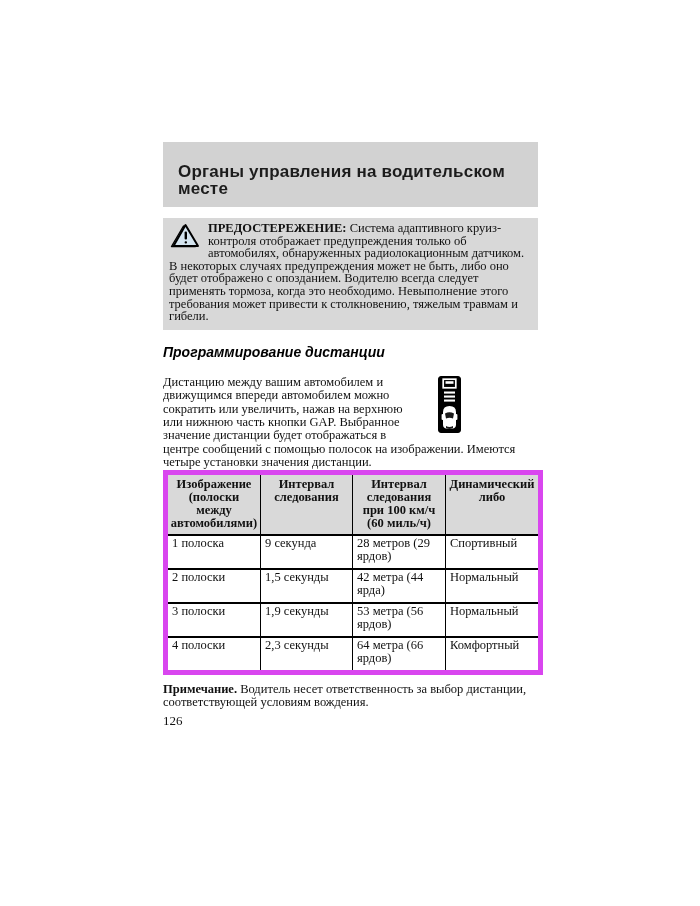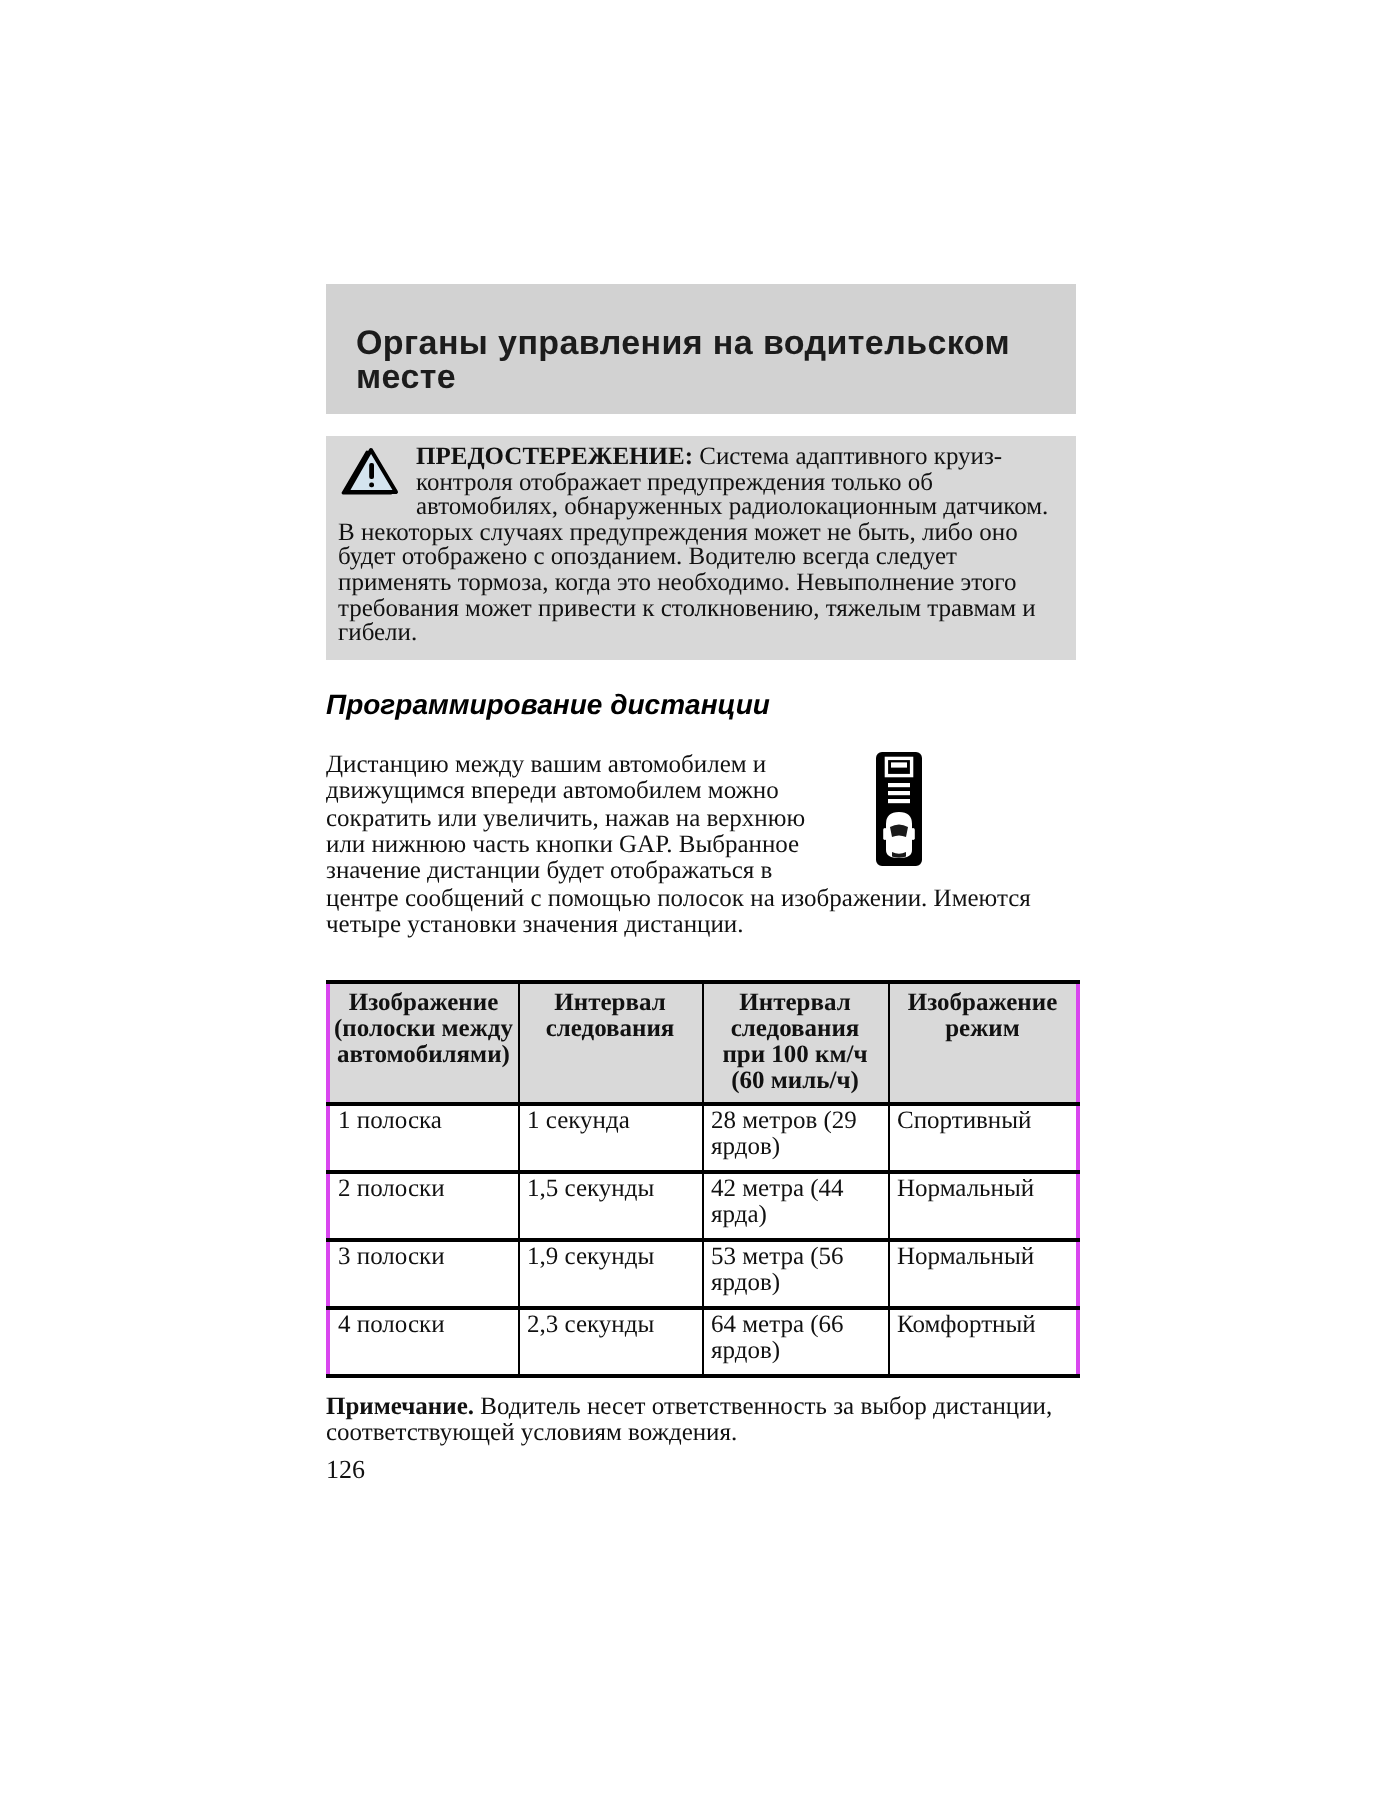--- a/index.html
+++ b/index.html
@@ -42,22 +42,22 @@
     font-family:"Liberation Sans", sans-serif;
     font-weight:bold;font-style:italic;font-size:14px;color:#000;
   }
   .gap-para{margin-top:16px;}
   .gap-float{
     float:right;width:134px;height:62px;box-sizing:border-box;
     padding-left:34px;
   }
   
   table.dist{
-    border-collapse:collapse;margin-top:20px;width:375px;
-    border:2px solid #d946ef;table-layout:fixed;
+    border-collapse:collapse;margin-top:0;width:375px;
+    border:5px solid #d946ef;table-layout:fixed;
     font-size:12.5px;
   }
   table.dist col.c1{width:95px;}
   table.dist col.c2{width:92px;}
   table.dist col.c3{width:93px;}
   table.dist col.c4{width:95px;}
   table.dist th{
     background:#d9d9d9;border:1px solid #000;border-top-width:2px;border-bottom-width:2px;
     font-weight:bold;text-align:center;vertical-align:top;
     padding:3px 2px 4px 2px;line-height:13px;
@@ -116,27 +116,27 @@
         <col class="c1">
         <col class="c2">
         <col class="c3">
         <col class="c4">
       </colgroup>
     <thead>
       <tr>
         <th>Изображение (полоски между автомобилями)</th>
         <th>Интервал следования</th>
         <th>Интервал следования при 100 км/ч (60 миль/ч)</th>
-        <th>Изображение режим</th>
+        <th>Динамический либо</th>
       </tr>
     </thead>
     <tbody>
       <tr>
         <td>1 полоска</td>
-        <td>1 секунда</td>
+        <td>9 секунда</td>
         <td>28 метров (29 ярдов)</td>
         <td>Спортивный</td>
       </tr>
       <tr>
         <td>2 полоски</td>
         <td>1,5 секунды</td>
         <td>42 метра (44 ярда)</td>
         <td>Нормальный</td>
       </tr>
       <tr>

